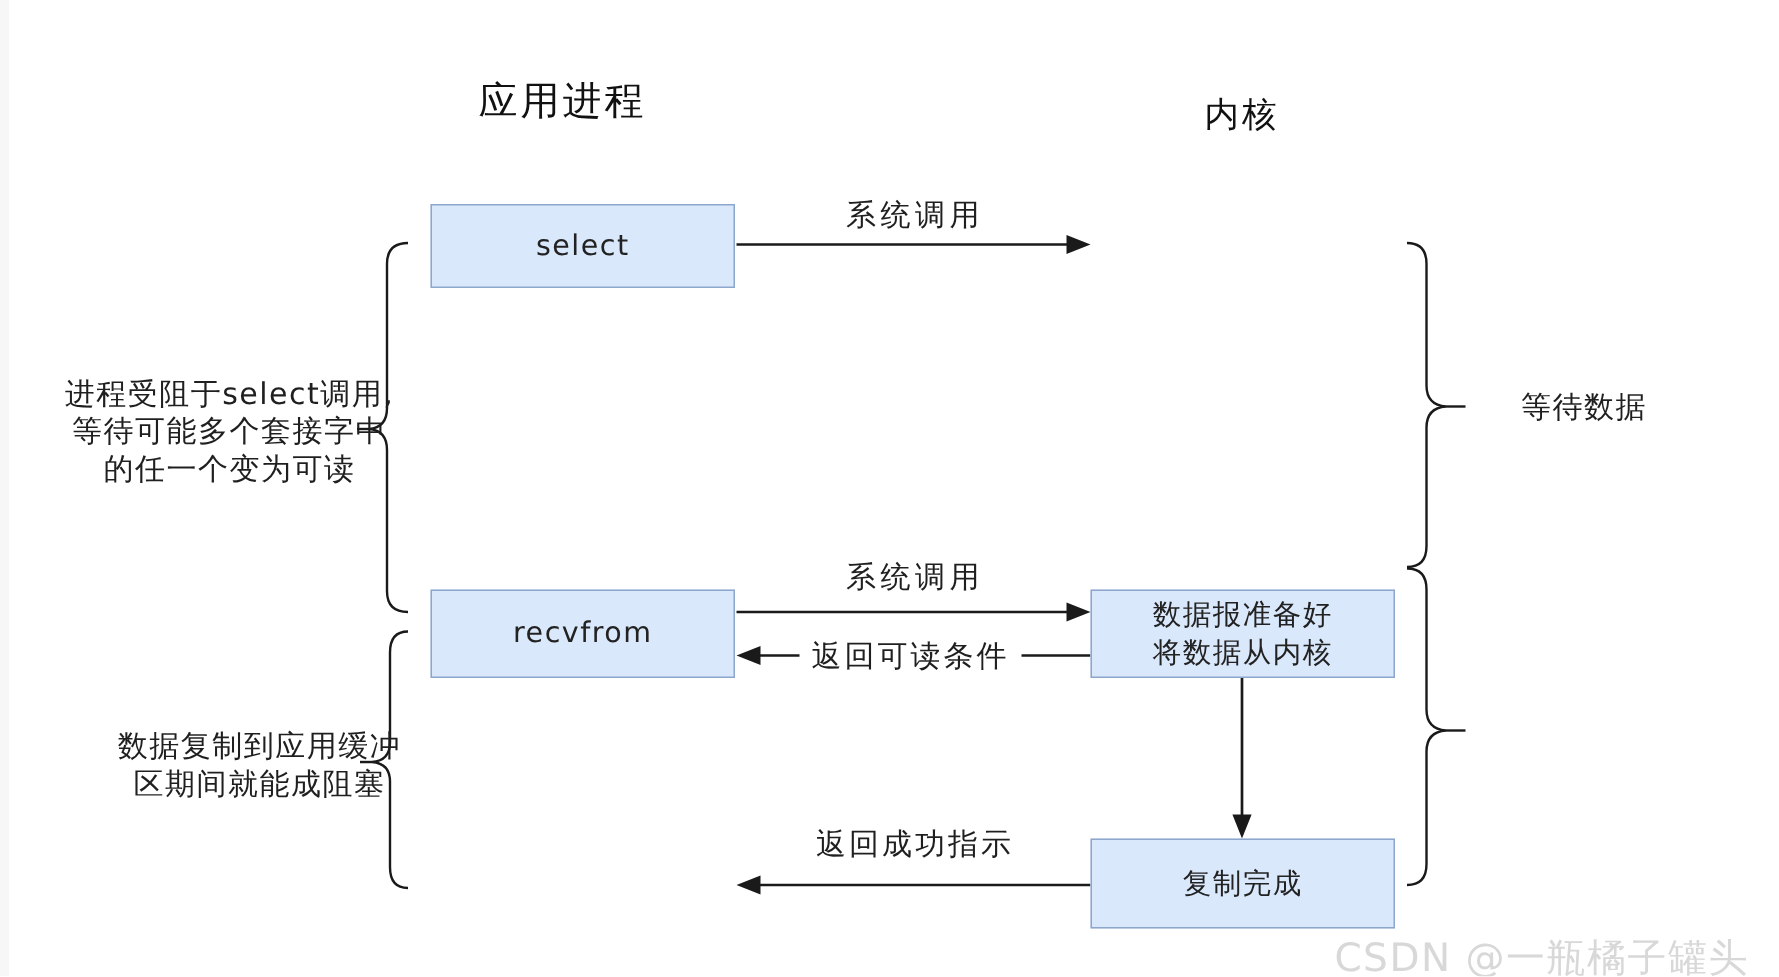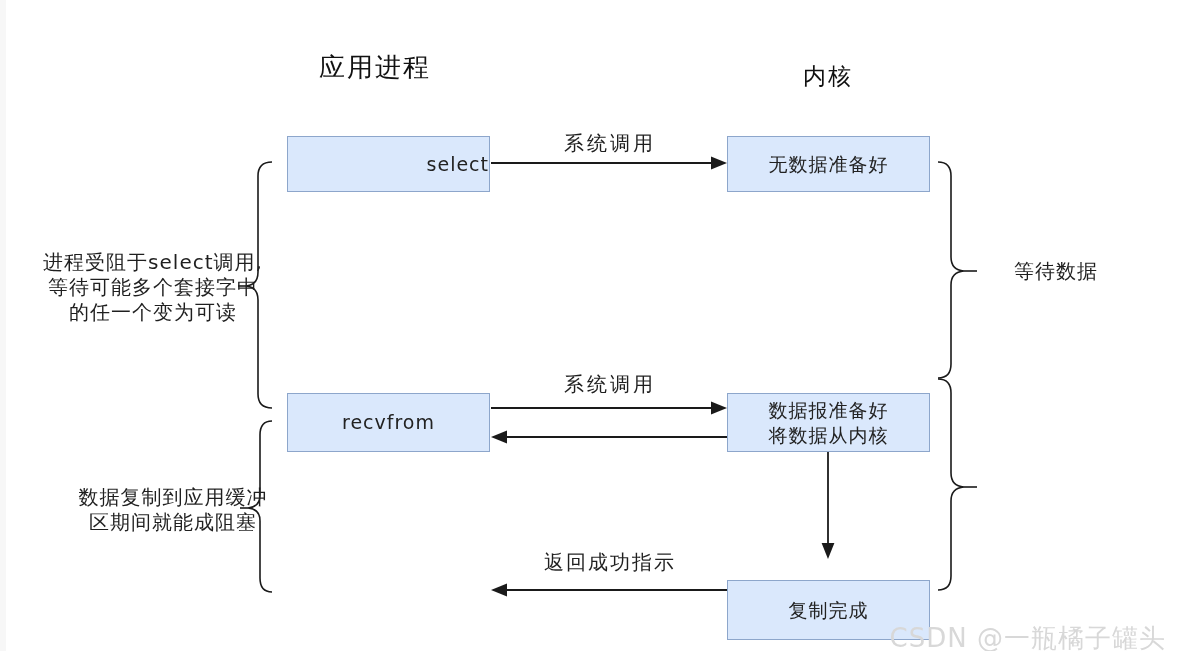--- a/index.html
+++ b/index.html
@@ -34,26 +34,26 @@
   .title-right{left:763px;top:61px;width:130px;font-size:23px;}
   .box{
     position:absolute;
     background:var(--box-fill);
     border:1.6px solid var(--box-border);
     display:flex;flex-direction:column;align-items:center;justify-content:center;
     font-size:19px;color:#222;text-align:center;line-height:25px;
     letter-spacing:1px;
     box-sizing:border-box;
   }
-  .box-select          {left:287px;top:136px;width:203px;height:56px;align-items:flex-end;}
+  .box-select          {left:287px;top:136px;width:203px;height:56px;}
   .box-no-data         {left:727px;top:136px;width:203px;height:56px;}
   .box-recvfrom        {left:287px;top:393px;width:203px;height:59px;}
   .box-datagram-ready  {left:727px;top:393px;width:203px;height:59px;}
   .box-process-datagram{left:287px;top:561px;width:203px;height:58px;}
-  .box-copy-complete   {left:727px;top:580px;width:203px;height:60px;}
+  .box-copy-complete   {left:727px;top:559px;width:203px;height:60px;}
   .lbl{
     position:absolute;text-align:center;font-size:20px;
     letter-spacing:3px;color:var(--text);white-space:nowrap;
   }
   .lbl-syscall-top {left:535px;top:130px;width:150px;}
   .lbl-syscall-mid {left:535px;top:371px;width:150px;}
   .lbl-return-readable{
     left:533px;top:424px;width:148px;height:26px;line-height:26px;
     background:#ffffff;letter-spacing:2px;
   }
@@ -107,36 +107,34 @@
     <path class="brace" d="M938 379 Q951 379 951 393 L951 473 Q951 486 964 487 Q951 488 951 501 L951 576 Q951 590 938 590"></path>
     <path class="brace" d="M964 487 H977"></path>
   </svg>
 
   <div class="col-title title-left">应用进程</div>
   <div class="col-title title-right">内核</div>
 
   <div class="box box-select">
     <span>select</span>
   </div>
-  <div class="box box-no-data">
-    <span>无数据准备好</span>
-  </div>
   <div class="box box-recvfrom">
     <span>recvfrom</span>
   </div>
   <div class="box box-datagram-ready">
     <span>数据报准备好</span>
     <span>将数据从内核</span>
   </div>
   <div class="box box-copy-complete">
     <span>复制完成</span>
   </div>
 
   <div class="lbl lbl-syscall-top">系统调用</div>
   <div class="lbl lbl-syscall-mid">系统调用</div>
+  <div class="lbl lbl-return-readable">返回可读条件</div>
   <div class="lbl lbl-return-success">返回成功指示</div>
 
   <div class="note note-select-block">
     <div>进程受阻于select调用,</div>
     <div>等待可能多个套接字中</div>
     <div>的任一个变为可读</div>
   </div>
   <div class="note note-copy-block">
     <div>数据复制到应用缓冲</div>
     <div>区期间就能成阻塞</div>

